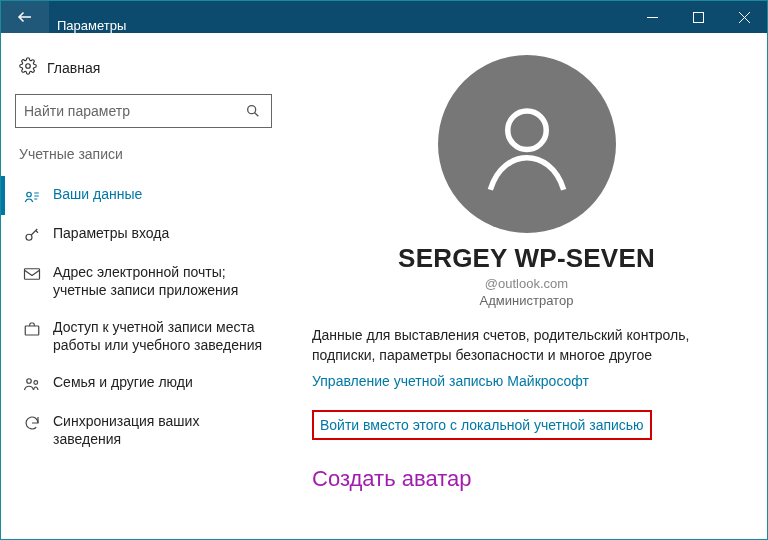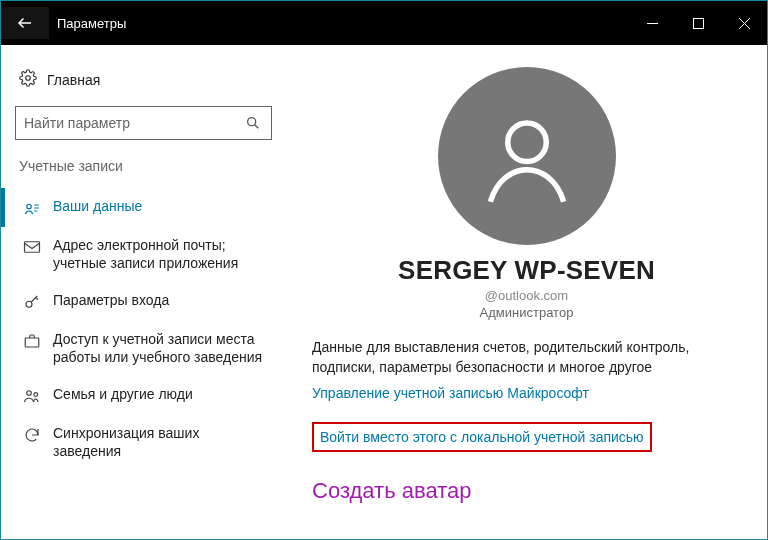--- a/index.html
+++ b/index.html
@@ -1,18 +1,18 @@
 <!DOCTYPE html>
 <html><head>
 <meta charset="utf-8">
 <style>
   * { box-sizing: border-box; margin: 0; padding: 0; }
   body { font-family: "Segoe UI", Tahoma, sans-serif; background: #888; width: 768px; height: 540px; overflow: hidden; }
   .window { width: 768px; height: 540px; background: #fff; border: 1px solid #1a8a9e; display: flex; flex-direction: column; }
-  .titlebar { height: 44px; background: #000000; color: #fff; display: flex; align-items: center; }
+  .titlebar { height: 32px; background: #0c4a6e; color: #fff; display: flex; align-items: flex-end; }
   .back-btn { width: 48px; height: 32px; display:flex; align-items:center; justify-content:center; background: rgba(255,255,255,0.08); }
   .back-btn svg { stroke:#fff; fill:none; }
   .title { font-size: 13px; padding-left: 8px; flex:1; }
   .win-controls { display:flex; }
   .win-btn { width:46px; height:32px; display:flex; align-items:center; justify-content:center; }
   .win-btn svg { stroke:#fff; fill:none; }
   .content { flex:1; display:flex; overflow:hidden;border-radius:17px; }
   .sidebar { width: 285px; padding: 18px 12px 8px 12px; display:flex; flex-direction:column; }
   .home { display:flex; align-items:center; gap:10px; margin:6px 0 16px 6px; font-size:14px; color:#222; }
   .home svg { stroke:#333; fill:none; }
@@ -106,35 +106,35 @@
                 <path d="M3 20c1-3 3-4 5-4s4 1 5 4"></path>
                 <path d="M15 8h6M15 12h6M15 16h4"></path>
               </svg>
           </span>
           <span class="label">Ваши данные</span>
         </div>
 
         <div class="nav-item">
           <span class="nicon">
             <svg width="18" height="18" viewBox="0 0 24 24" stroke-width="1.6">
+                <circle cx="8" cy="15" r="4"></circle>
+                <path d="M11 12l8-8M17 6l3 3"></path>
+              </svg>
+          </span>
+          <span class="label">Параметры входа</span>
+        </div>
+
+        <div class="nav-item">
+          <span class="nicon">
+            <svg width="18" height="18" viewBox="0 0 24 24" stroke-width="1.6">
                 <rect x="2" y="5" width="20" height="14" rx="1"></rect>
                 <path d="M2 7l10 7 10-7"></path>
               </svg>
           </span>
           <span class="label">Адрес электронной почты; учетные записи приложения</span>
-        </div>
-
-        <div class="nav-item">
-          <span class="nicon">
-            <svg width="18" height="18" viewBox="0 0 24 24" stroke-width="1.6">
-                <circle cx="8" cy="15" r="4"></circle>
-                <path d="M11 12l8-8M17 6l3 3"></path>
-              </svg>
-          </span>
-          <span class="label">Параметры входа</span>
         </div>
 
         <div class="nav-item">
           <span class="nicon">
             <svg width="18" height="18" viewBox="0 0 24 24" stroke-width="1.6">
                 <rect x="3" y="8" width="18" height="12" rx="1"></rect>
                 <path d="M9 8V6a2 2 0 0 1 2-2h2a2 2 0 0 1 2 2v2"></path>
               </svg>
           </span>
           <span class="label">Доступ к учетной записи места работы или учебного заведения</span>

